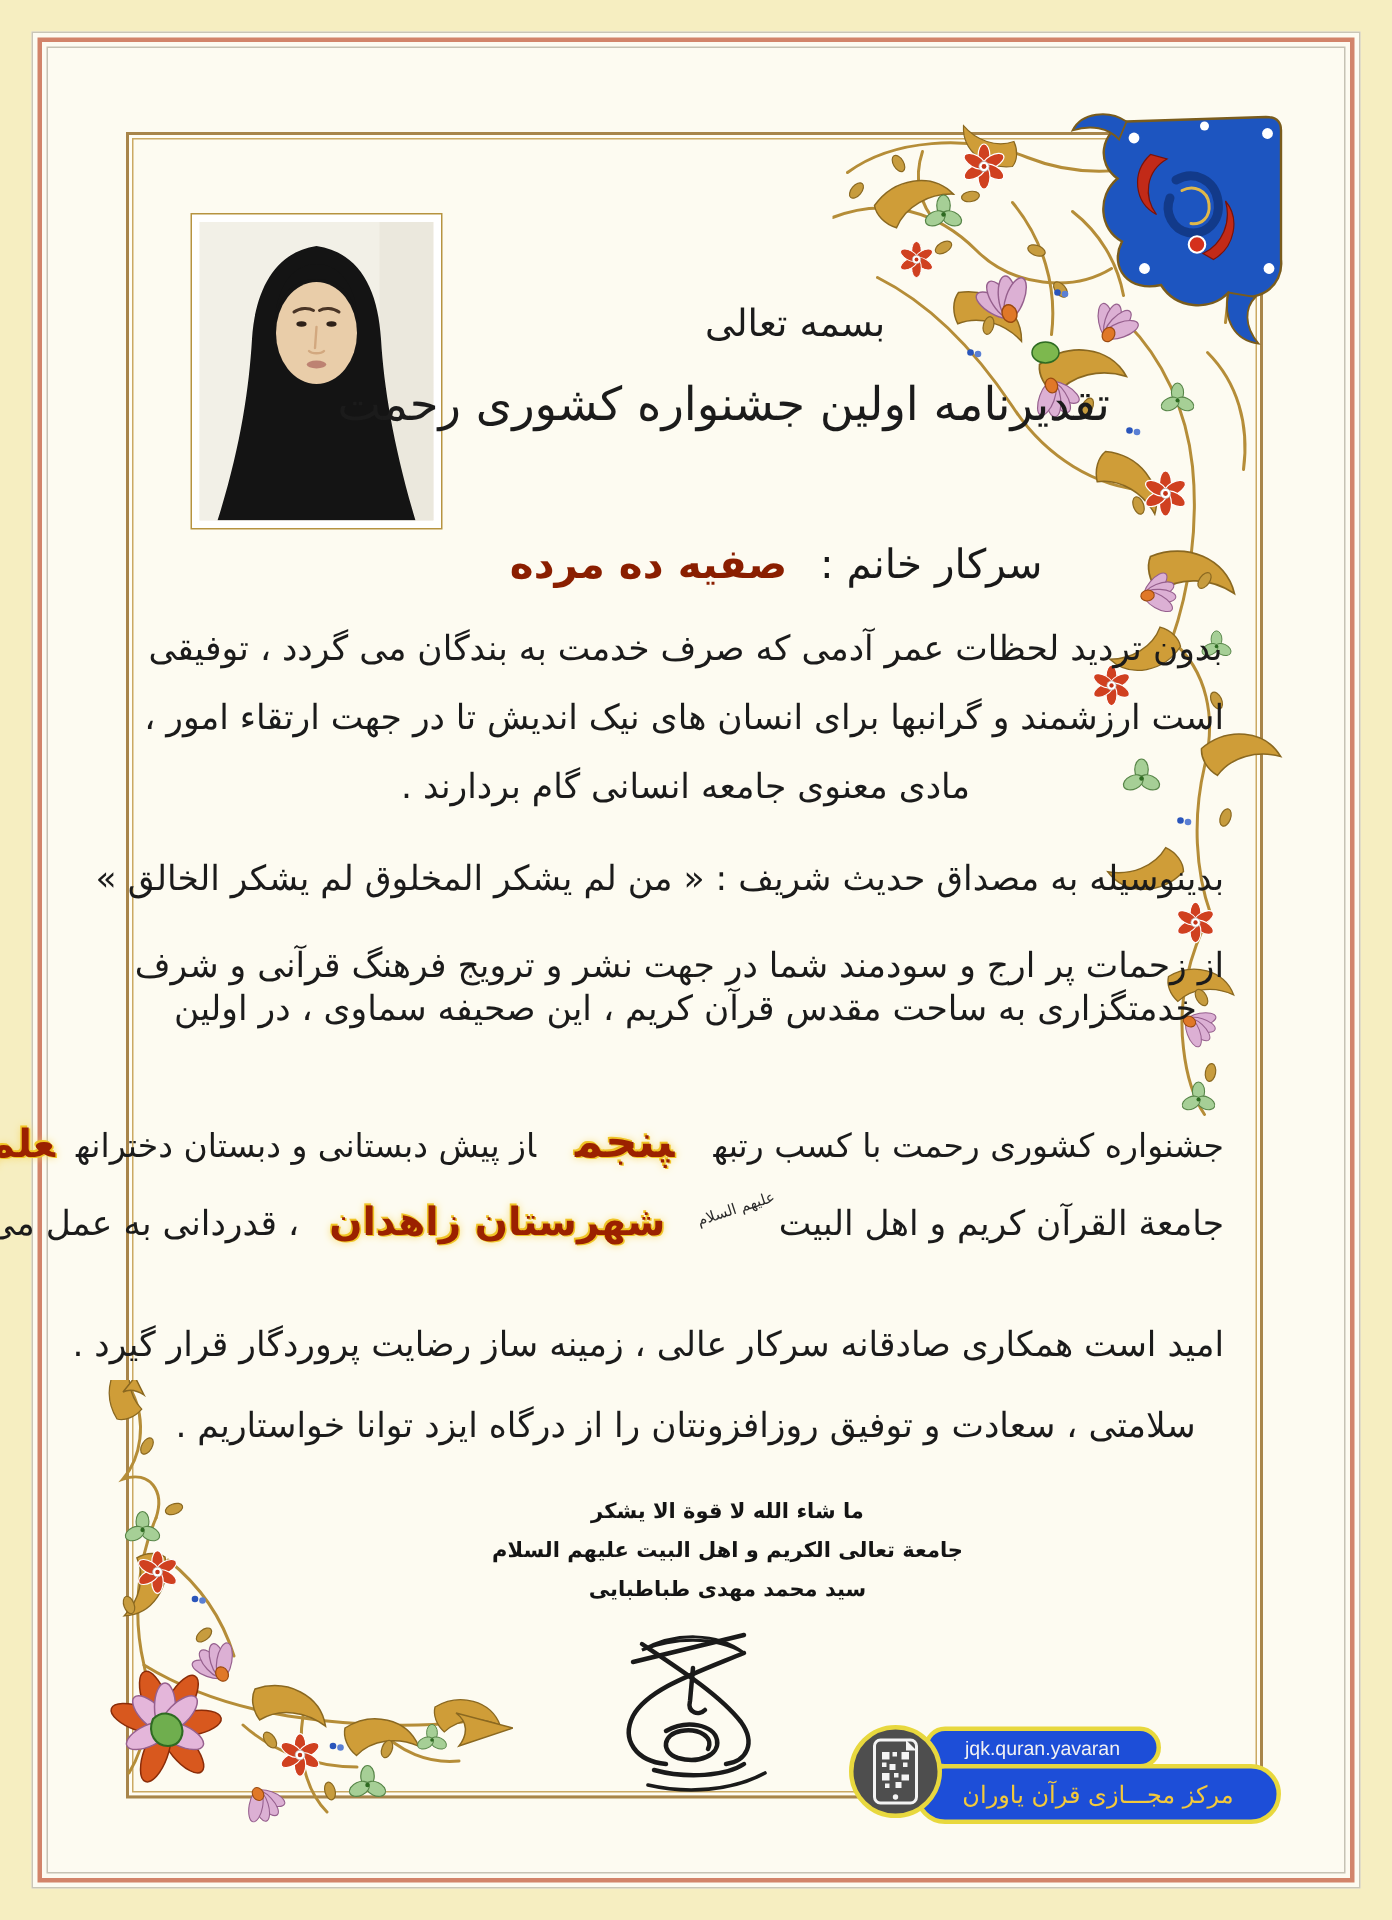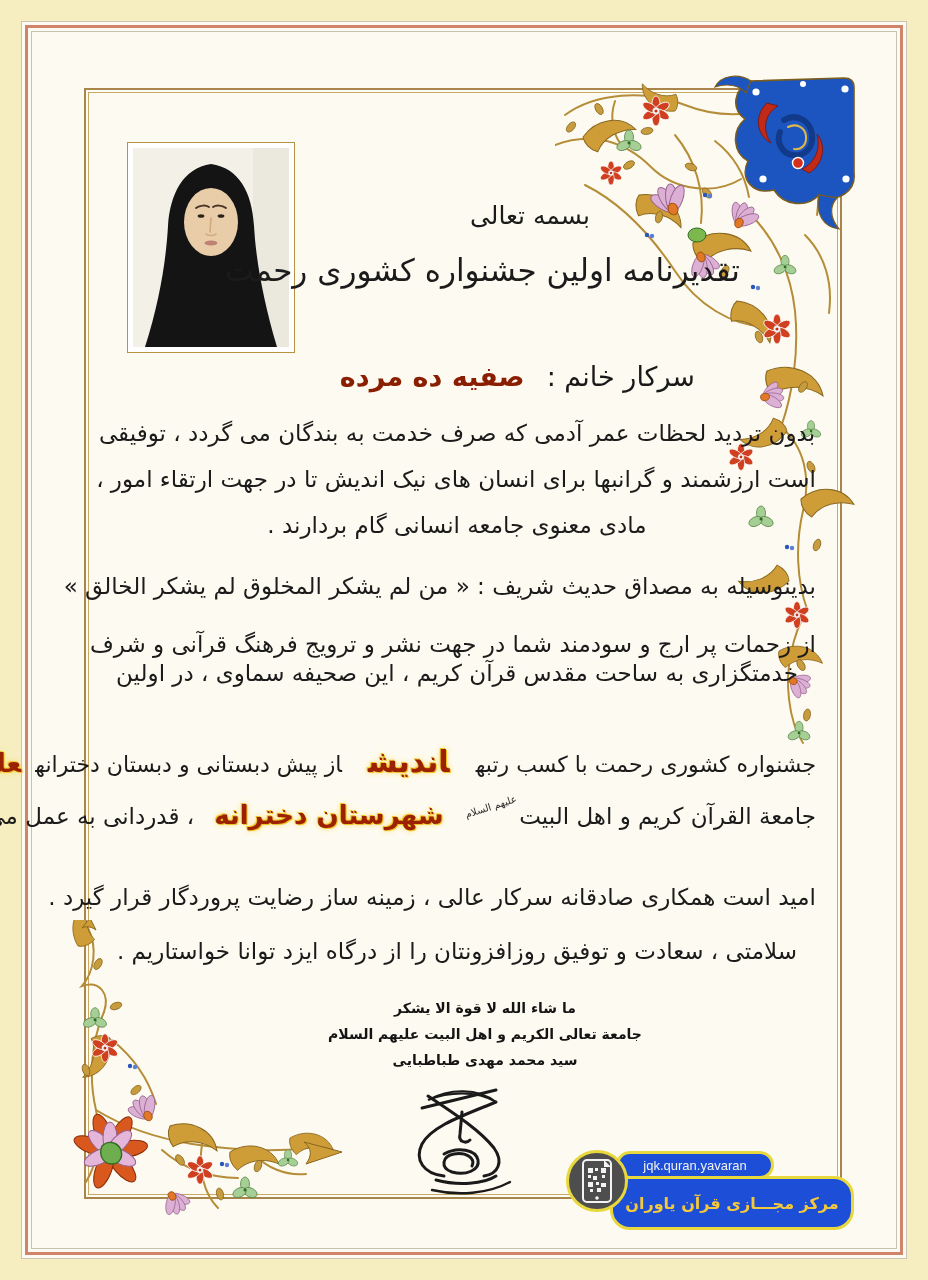--- a/index.html
+++ b/index.html
@@ -54,22 +54,22 @@
   }
   .sig-scribble{position:absolute;left:392px;top:1086px;width:140px;height:115px;z-index:5;}
   
   .badge{position:absolute;left:566px;top:1148px;width:296px;height:74px;z-index:6;}
   .pill{
     position:absolute;background:#1d4ed8;border:3px solid #e8d83e;border-radius:20px;
     box-sizing:border-box;display:flex;align-items:center;justify-content:center;
   }
   .pill-top{left:50px;top:3px;width:158px;height:28px;border-radius:14px;
     color:#f2f2f2;font-size:13px;font-family:"Liberation Sans",sans-serif;}
-  .pill-bottom{left:44px;top:28px;width:244px;height:54px;
-    color:#f3c93b;font-size:16px;font-weight:bold;direction:rtl;}
+  .pill-bottom{left:44px;top:28px;width:244px;height:40px;
+    color:#f3c93b;font-size:16px;font-weight:normal;direction:rtl;}
   .badge-circle{
     position:absolute;left:0;top:2px;width:62px;height:62px;border-radius:50%;
     background:#4e4e4e;border:3px solid #e8d83e;box-sizing:border-box;
     display:flex;align-items:center;justify-content:center;
   }
 </style>
 </head>
 <body>
 
 <div class="mat"></div>
@@ -279,24 +279,24 @@
 </div>
 
 <div class="line" style="top:420px">بدون تردید لحظات عمر آدمی که صرف خدمت به بندگان می گردد ، توفیقی</div>
 <div class="line" style="top:466px">است ارزشمند و گرانبها برای انسان های نیک اندیش تا در جهت ارتقاء امور ،</div>
 <div class="line" style="top:512px">مادی معنوی جامعه انسانی گام بردارند .</div>
 
 <div class="line" style="top:573px">بدینوسیله به مصداق حدیث شریف : « من لم یشکر المخلوق لم یشکر الخالق »</div>
 <div class="line" style="top:631px">از زحمات پر ارج و سودمند شما در جهت نشر و ترویج فرهنگ قرآنی و شرف</div>
 <div class="line" style="top:660px">خدمتگزاری به ساحت مقدس قرآن کریم ، این صحیفه سماوی ، در اولین</div>
 <div class="line" style="top:744px;font-size:22px">
-  <span>جشنواره کشوری رحمت با کسب رتبه</span><span class="red-hl rank">اندیش</span><span>از پیش دبستانی و دبستان دخترانه</span><span class="red-hl school">علم الهدی ۳</span>
+  <span>جشنواره کشوری رحمت با کسب رتبه</span><span class="red-hl rank">پنجم</span><span>از پیش دبستانی و دبستان دخترانه</span><span class="red-hl school">علم الهدی ۳</span>
 </div>
 <div class="line" style="top:800px">
-  <span>جامعة القرآن کریم و اهل البیت</span><span class="sup-salam">علیهم السلام</span><span class="red-hl city">شهرستان دخترانه</span><span>، قدردانی به عمل می آید .</span>
+  <span>جامعة القرآن کریم و اهل البیت</span><span class="sup-salam">علیهم السلام</span><span class="red-hl city">شهرستان زاهدان</span><span>، قدردانی به عمل می آید .</span>
 </div>
 
 <div class="line" style="top:884px">امید است همکاری صادقانه سرکار عالی ، زمینه ساز رضایت پروردگار قرار گیرد .</div>
 <div class="line" style="top:938px">سلامتی ، سعادت و توفیق روزافزونتان را از درگاه ایزد توانا خواستاریم .</div>
 
 <div class="sig-block">
   <div>ما شاء الله لا قوة الا یشکر</div>
   <div>جامعة تعالی الکریم و اهل البیت علیهم السلام</div>
   <div>سید محمد مهدی طباطبایی</div>
 </div>

